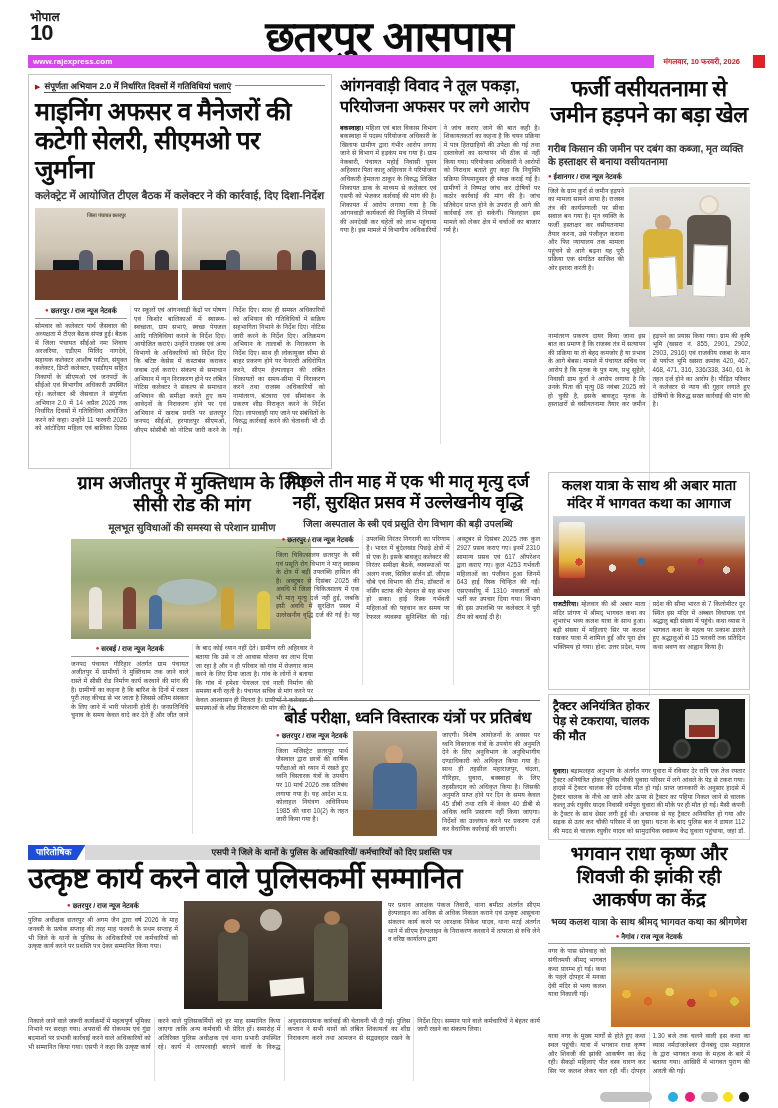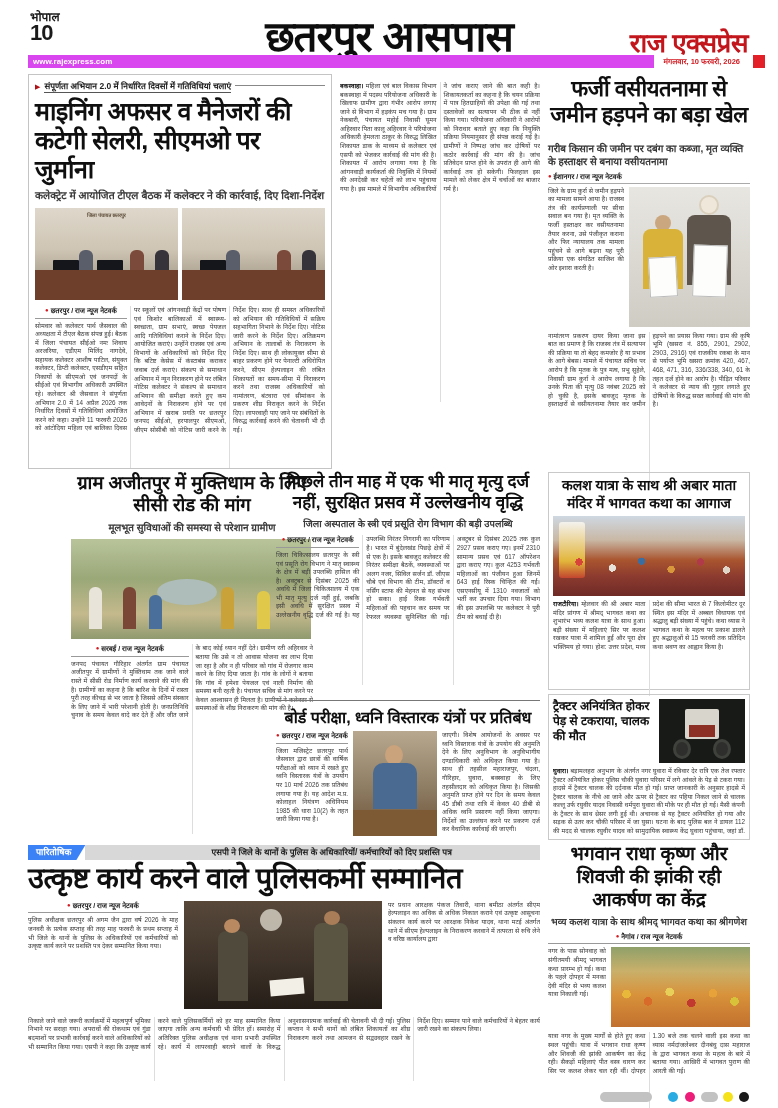--- a/index.html
+++ b/index.html
@@ -110,21 +110,21 @@
   .a-tractor .toprow { display:flex; gap:5px; }
   .a-tractor .headline { font-size:12px; line-height:1.25; flex:1; }
   .ph-tractor { width:86px; height:64px; background:#181a18; flex:none; }
   .ph-tractor .cab { position:absolute; left:26px; top:10px; width:34px; height:30px; background:#d8d5cc; border-radius:2px; }
   .ph-tractor .grill { position:absolute; left:30px; top:26px; width:26px; height:12px; background:#8c2f24; }
   .ph-tractor .t1,.ph-tractor .t2 { position:absolute; bottom:4px; width:18px; height:20px; border-radius:50%; background:#2e2f2c; border:3px solid #3f423c; }
   .ph-tractor .t1{ left:14px; } .ph-tractor .t2{ left:54px; }
   .a-tractor .body-text { margin-top:4px; height:68px; }
 
   .strip { position:absolute; left:28px; top:845px; width:512px; height:15px; display:flex; }
-  .strip .label { background:#3b82f6; color:#fff; font-size:9px; font-weight:bold; padding:0 14px 0 8px; line-height:15px; clip-path:polygon(0 0, 100% 0, calc(100% - 9px) 100%, 0 100%);text-align:center; }
+  .strip .label { background:#1d4ed8; color:#fff; font-size:9px; font-weight:bold; padding:0 14px 0 8px; line-height:15px; clip-path:polygon(0 0, 100% 0, calc(100% - 9px) 100%, 0 100%);text-align:center; }
   .strip .bar { flex:1; background:#d8d8d8; color:#222; font-size:8.5px; font-weight:bold; line-height:15px; text-align:center;padding-left:38px; }
 
   .a-police { position:absolute; left:28px; top:863px; width:512px; height:227px; }
   .a-police .headline { font-size:29px; line-height:1.1; letter-spacing:-0.5px; }
   .a-police .flexrow { display:flex; gap:6px; margin-top:6px; }
   .a-police .colA { width:150px; height:110px; }
   .a-police .colB { flex:1; height:110px; }
   .ph-police { width:198px; height:108px; background:linear-gradient(180deg,#57483a 0%,#3c3128 60%,#241d17 100%); flex:none; }
   .ph-police .o1 { position:absolute; left:34px; top:30px; width:30px; height:70px; border-radius:8px 8px 0 0; background:#4f4a3c; }
   .ph-police .o2 { position:absolute; right:34px; top:22px; width:34px; height:78px; border-radius:8px 8px 0 0; background:#5a5443; }
@@ -159,21 +159,20 @@
   .regmarks .pill { position:absolute; left:101px; top:0; width:17px; height:10px; border-radius:5px; background:#c2c2c2; }
 </style>
 </head>
 <body>
 
 <div class="page">
 
   <div class="edition">भोपाल</div>
   <div class="pagenum">10</div>
   <div class="section-title">छतरपुर आसपास</div>
-  <div class="masthead">राज एक्सप्रेस</div>
   <div class="redbar">
     <span class="site">www.rajexpress.com</span>
     <span class="datebox">मंगलवार, 10 फरवरी, 2026</span>
   </div>
   <div class="redsq"></div>
 
   <div class="a-mining">
     <div class="kicker">
       <span class="arrow">▶</span>
       <span class="ktext">संपूर्णता अभियान 2.0 में निर्धारित दिवसों में गतिविधियां चलाएं</span>
@@ -199,20 +198,21 @@
         <div class="tbl"></div>
       </div>
     </div>
     <div class="body-text cols3">
       <div class="byline"><span class="dot">●</span> <span>छतरपुर / राज न्यूज नेटवर्क</span></div>
       <span>सोमवार को कलेक्टर पार्थ जैसवाल की अध्यक्षता में टीएल बैठक संपन्न हुई। बैठक में जिला पंचायत सीईओ नमः शिवाय अरजरिया, एडीएम मिलिंद नागदेवे, सहायक कलेक्टर आशीष पाटिल, संयुक्त कलेक्टर, डिप्टी कलेक्टर, एसडीएम सहित निकायों के सीएमओ एवं जनपदों के सीईओ एवं विभागीय अधिकारी उपस्थित रहे। कलेक्टर श्री जैसवाल ने संपूर्णता अभियान 2.0 में 14 अप्रैल 2026 तक निर्धारित दिवसों में गतिविधियां आयोजित करने को कहा। उन्होंने 11 फरवरी 2026 को आंटोदिया महिला एवं बालिका दिवस पर स्कूलों एवं आंगनवाड़ी केंद्रों पर पोषण एवं किशोर बालिकाओं में स्वास्थ्य-स्वच्छता, ग्राम सभाएं, स्वच्छ पेयजल आदि गतिविधियां कराने के निर्देश दिए।</span> <span>आयोजित कराएं। उन्होंने राजस्व एवं अन्य विभागों के अधिकारियों को निर्देश दिए कि बटिष्ट केसेस में कंस्टाबंस कराकर जवाब दर्ज कराएं। संकल्प से समाधान अभियान में न्यून निराकरण होने पर लंबित नोटिस कलेक्टर ने संकल्प से समाधान अभियान की समीक्षा करते हुए कम आवेदनों के निराकरण होने पर एवं अभियान में खराब प्रगति पर छतरपुर जनपद सीईओ, हरपालपुर सीएमओ, जीएम सोसीबी को नोटिस जारी करने के निर्देश दिए। साथ ही समस्त अधिकारियों को अभियान की गतिविधियों में सक्रिय सहभागिता निभाने के निर्देश दिए।</span> <span>नोटिस जारी करने के निर्देश दिए। अतिक्रमण अभियान के तालाबों के निराकरण के निर्देश दिए। साथ ही लोकायुक्त सीमा से बाहर प्रकरण होने पर पेनाल्टी अधिरोपित करने, सीएम हेल्पलाइन की लंबित शिकायतों का समय-सीमा में निराकरण करने तथा राजस्व अधिकारियों को नामांतरण, बंटवारा एवं सीमांकन के प्रकरण शीघ्र निराकृत करने के निर्देश दिए। लापरवाही पाए जाने पर संबंधितों के विरुद्ध कार्रवाई करने की चेतावनी भी दी गई।</span>
     </div>
   </div>
 
   <div class="a-angan">
+    <div class="headline">आंगनवाड़ी विवाद ने तूल पकड़ा, परियोजना अफसर पर लगे आरोप</div>
     <div class="body-text cols2">
       <span class="dateline">बकस्वाहा।</span>
       <span>महिला एवं बाल विकास विभाग बकस्वाहा में पदस्थ परियोजना अधिकारी के खिलाफ ग्रामीण द्वारा गंभीर आरोप लगाए जाने से विभाग में हड़कंप मच गया है। ग्राम नेकबारी, पंचायत महोई निवासी घूमन अहिरवार पिता कालू अहिरवार ने परियोजना अधिकारी हेमलता ठाकुर के विरुद्ध लिखित शिकायत डाक के माध्यम से कलेक्टर एवं एसपी को भेजकर कार्रवाई की मांग की है। शिकायत में आरोप लगाया गया है कि आंगनवाड़ी कार्यकर्ता की नियुक्ति में नियमों की अनदेखी कर चहेतों को लाभ पहुंचाया गया है। इस मामले में विभागीय अधिकारियों ने जांच कराए जाने की बात कही है।</span> <span>शिकायतकर्ता का कहना है कि चयन प्रक्रिया में पात्र हितग्राहियों की उपेक्षा की गई तथा दस्तावेजों का सत्यापन भी ठीक से नहीं किया गया। परियोजना अधिकारी ने आरोपों को निराधार बताते हुए कहा कि नियुक्ति प्रक्रिया नियमानुसार ही संपन्न कराई गई है। ग्रामीणों ने निष्पक्ष जांच कर दोषियों पर कठोर कार्रवाई की मांग की है। जांच प्रतिवेदन प्राप्त होने के उपरांत ही आगे की कार्रवाई तय हो सकेगी। फिलहाल इस मामले को लेकर क्षेत्र में चर्चाओं का बाजार गर्म है।</span>
     </div>
   </div>
 
   <div class="a-will">
     <div class="headline">फर्जी वसीयतनामा से जमीन हड़पने का बड़ा खेल</div>
     <div class="subhead">गरीब किसान की जमीन पर दबंग का कब्जा, मृत व्यक्ति के हस्ताक्षर से बनाया वसीयतनामा</div>
     <div class="byline"><span class="dot">●</span> <span>ईशानगर / राज न्यूज नेटवर्क</span></div>

